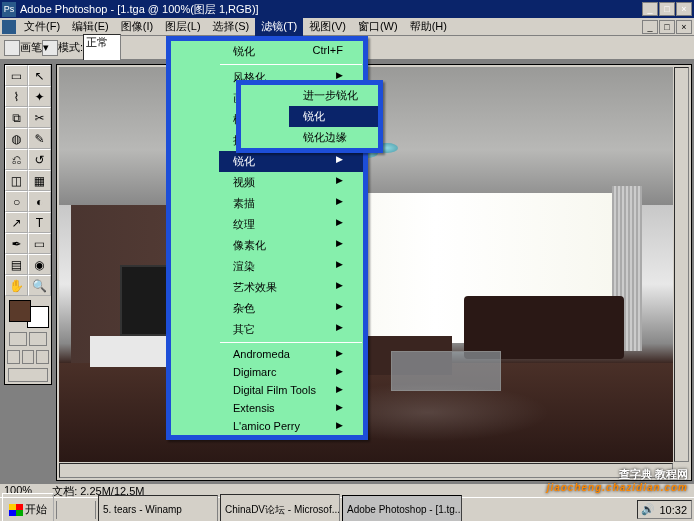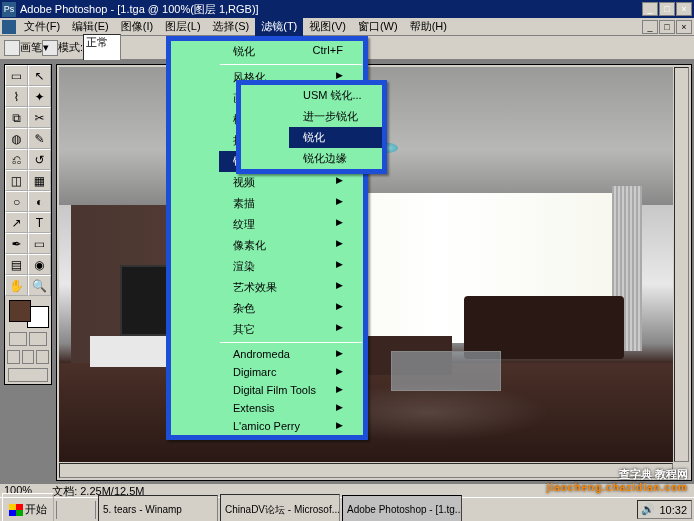--- a/index.html
+++ b/index.html
@@ -64,21 +64,21 @@
 .menu2 { left: 236px; top: 80px; min-width: 70px; }
 
 .taskbar { position: absolute; left: 0; right: 0; bottom: 0; height: 24px; background: #d4d0c8; border-top: 1px solid #fff; display: flex; align-items: center; padding: 0 2px; gap: 2px; }
 .taskbar .start { display: flex; align-items: center; gap: 2px; padding: 8px 6px; border: 1px outset #fff; }
 .taskbar .start .flag { width: 14px; height: 12px; background: conic-gradient(#f00 0 25%, #0a0 0 50%, #00f 0 75%, #fc0 0); }
 .taskbar .task { flex: 1; max-width: 120px; padding: 8px 4px; border: 1px inset #808080; background: #d4d0c8; overflow: hidden; white-space: nowrap; font-size: 10px; }
 .taskbar .task.active { border: 1px inset #404040; background: #c0c0c0; }
 .taskbar .tray { margin-left: auto; padding: 2px 4px; border: 1px inset #808080; display: flex; gap: 4px; align-items: center; font-size: 10px; }
 
 .watermark { position: absolute; right: 6px; bottom: 28px; color: #fff; font-size: 16px; font-weight: bold; text-shadow: 0 0 3px #000; text-align: right; }
-.watermark .sub { font-size: 10px; color: #f80; display: block; letter-spacing: 1px; }
+.watermark .sub { font-size: 10px; color: #f80; display: block; letter-spacing: 1px; font-style: italic; }
 
 .statusbar { position: absolute; left: 0; right: 0; bottom: 24px; height: 14px; background: #d4d0c8; border-top: 1px solid #808080; font-size: 10px; padding: 0 4px; display: flex; gap: 20px; }
 </style>
 </head>
 <body>
 
 <div class="titlebar">
   <div class="icon">Ps</div>
   <div class="title">Adobe Photoshop - [1.tga @ 100%(图层 1,RGB)]</div>
   <div class="winbtns">
@@ -190,23 +190,20 @@
       <span>Extensis</span>
       <span class="arrow">▶</span>
     </div>
   <div class="mitem">
       <span>L'amico Perry</span>
       <span class="arrow">▶</span>
     </div>
 </div>
 
 <div class="menu menu2">
-  <div class="mitem">
-      <span>USM 锐化...</span>
-    </div>
   <div class="mitem">
       <span>进一步锐化</span>
     </div>
   <div class="mitem hl">
       <span>锐化</span>
     </div>
   <div class="mitem">
       <span>锐化边缘</span>
     </div>
 </div>

